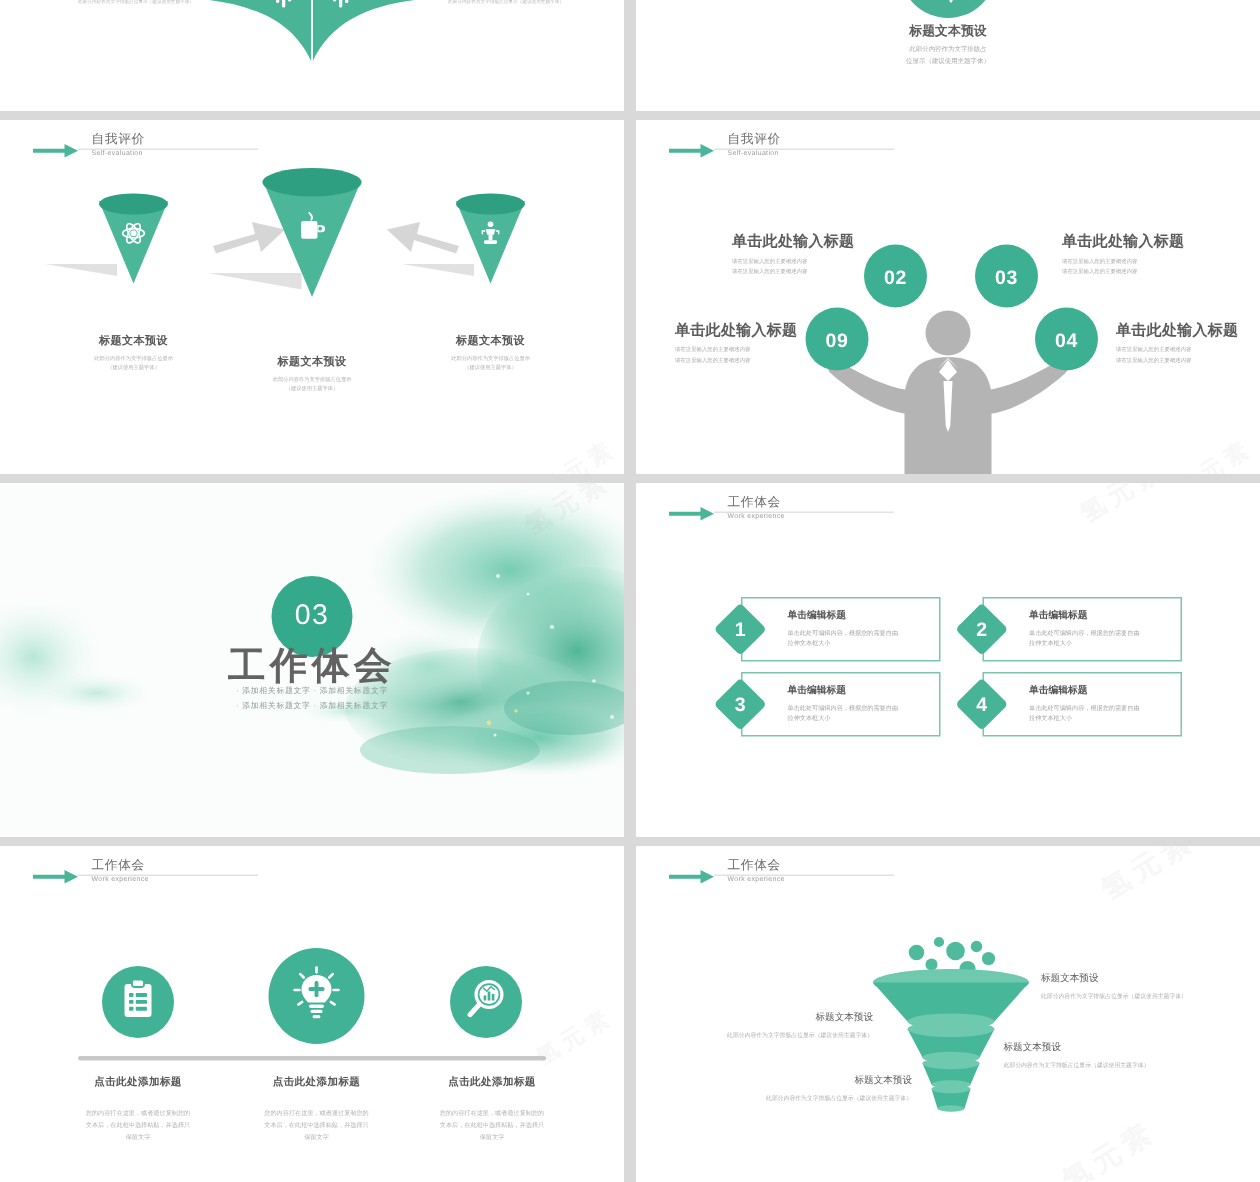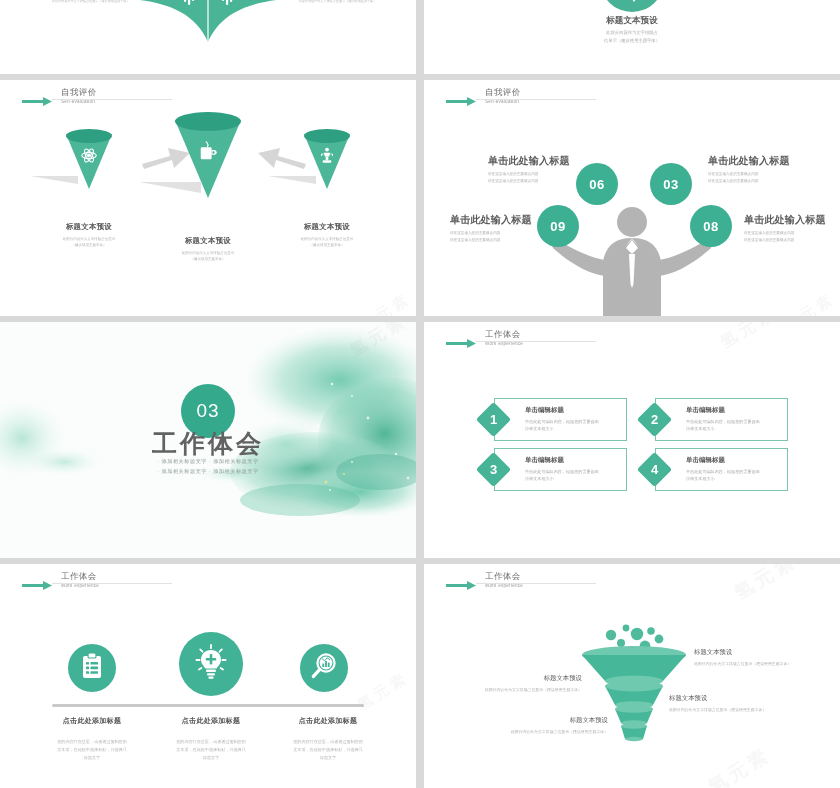--- a/index.html
+++ b/index.html
@@ -340,27 +340,27 @@
         <path d="M85 40 L79 48 L85 54 L91 48 Z" fill="#fff"></path>
         <path d="M82 54 L88 54 L86.5 84 L85 88 L83.5 84 Z" fill="#fff"></path>
         <path d="M85 38 L78 46 L85 40 L92 46 Z" fill="#d8d8d8"></path>
       </svg>
     </div>
 
     <div class="pcircle" style="left:113px;top:125px;width:42px;height:42px;">
       <span>09</span>
     </div>
     <div class="pcircle" style="left:152px;top:83px;width:42px;height:42px;">
-      <span>06</span>
+      <span>02</span>
     </div>
     <div class="pcircle" style="left:226px;top:83px;width:42px;height:42px;">
       <span>03</span>
     </div>
     <div class="pcircle" style="left:266px;top:125px;width:42px;height:42px;">
-      <span>08</span>
+      <span>04</span>
     </div>
 
     <div class="ptext left" style="left:26px;top:133px;">
       <div class="t">单击此处输入标题</div>
       <div class="d">请在这里输入您的主要概述内容</div>
       <div class="d" style="margin-top:0">请在这里输入您的主要概述内容</div>
     </div>
     <div class="ptext left" style="left:64px;top:74px;">
       <div class="t">单击此处输入标题</div>
       <div class="d">请在这里输入您的主要概述内容</div>

